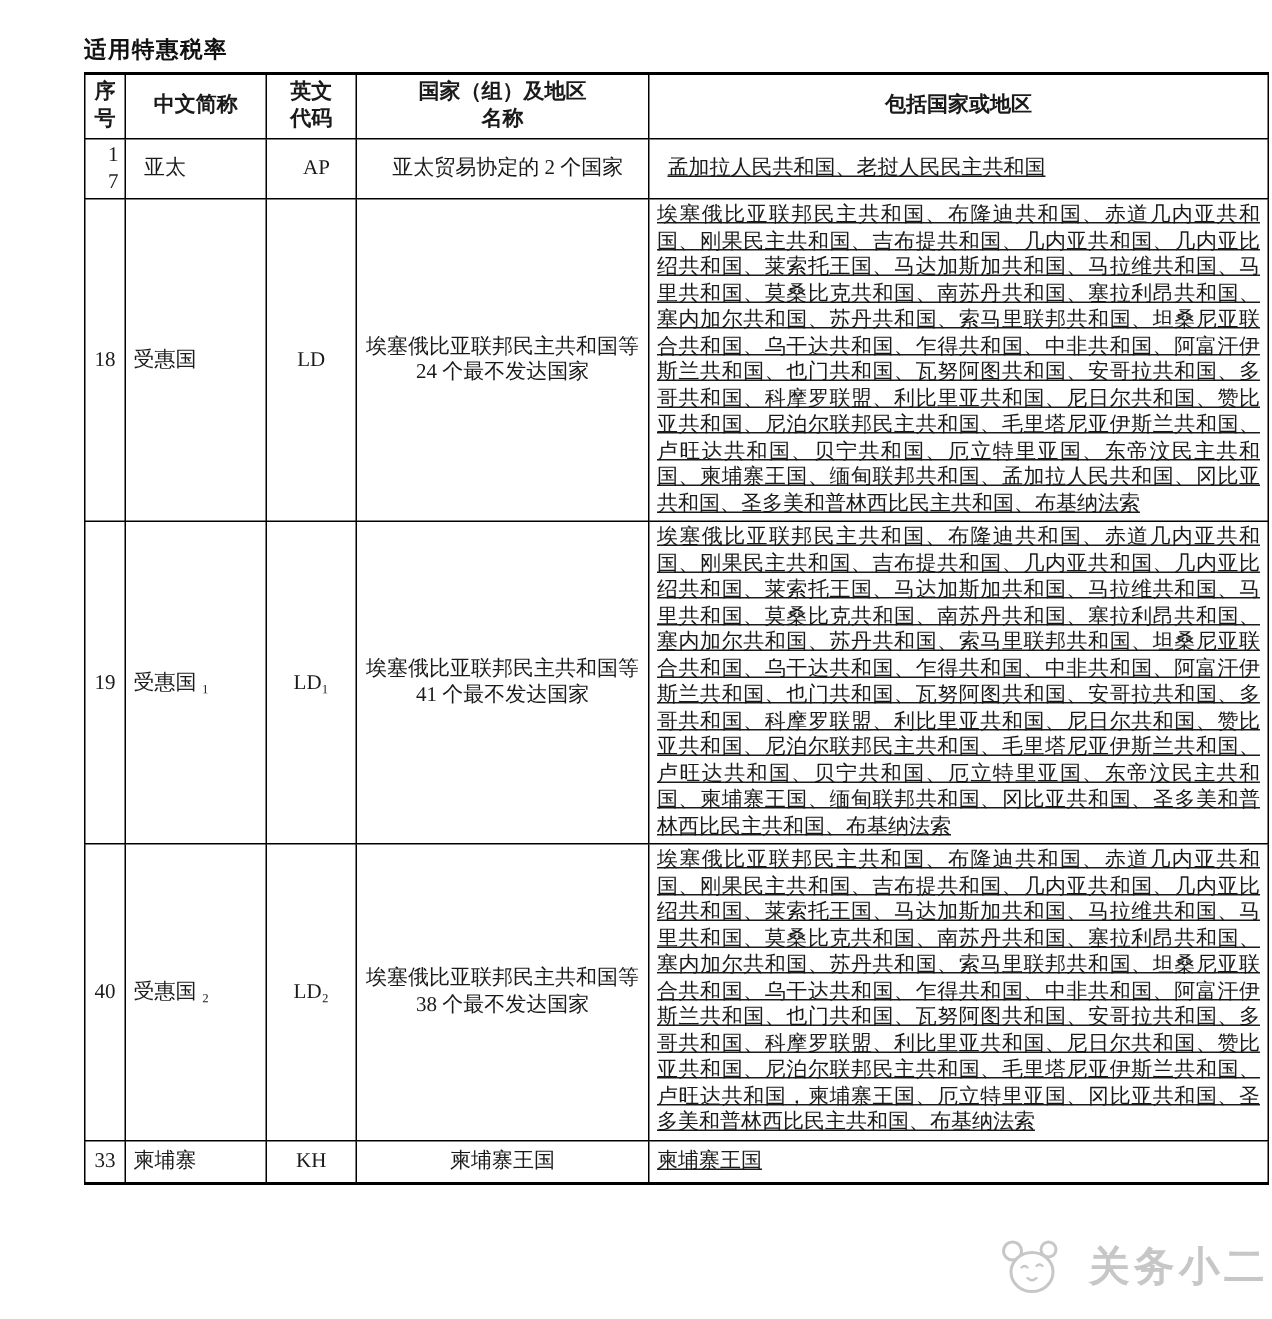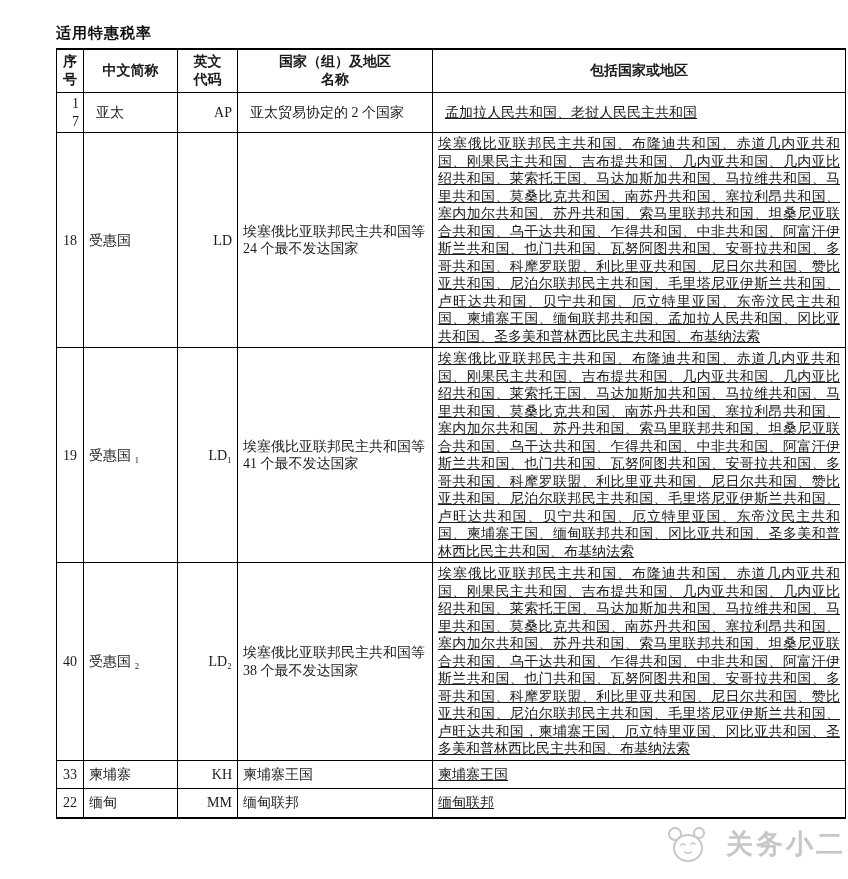--- a/index.html
+++ b/index.html
@@ -46,22 +46,22 @@
     padding: 3px 1px;
     line-height: 1.3;
   }
   col.c1 { width: 27px; }
   col.c2 { width: 94px; }
   col.c3 { width: 60px; }
   col.c4 { width: 195px; }
   col.c5 { width: 413px; }
   td.cell-no   { text-align: center; padding-left: 1px; padding-right: 1px; }
   td.cell-name { text-align: left; }
-  td.cell-code { text-align: right; }
-  td.cell-group { text-align: left; }
+  td.cell-code { text-align: center; }
+  td.cell-group { text-align: center; }
   td.cell-countries { text-align: justify; text-justify: inter-character; text-decoration: underline; }
   
   tbody tr.tall-single td { padding-top: 5px; padding-bottom: 5px; }
   tbody tr.row17 td { padding-top: 2px; padding-bottom: 2px; padding-left: 12px; }
 
   .watermark {
     position: absolute;
     right: 2px;
     top: 824px;
     display: flex;
@@ -140,27 +140,20 @@
     </tr>
 
     <tr class="tall-single">
       <td class="cell-no">33</td>
       <td class="cell-name">柬埔寨</td>
       <td class="cell-code">KH</td>
       <td class="cell-group">柬埔寨王国</td>
       <td class="cell-countries">柬埔寨王国</td>
     </tr>
 
-    <tr class="tall-single">
-      <td class="cell-no">22</td>
-      <td class="cell-name">缅甸</td>
-      <td class="cell-code">MM</td>
-      <td class="cell-group">缅甸联邦</td>
-      <td class="cell-countries">缅甸联邦</td>
-    </tr>
 
   </tbody>
   </table>
 
   <div class="watermark">
     <span>
       <svg width="44" height="40" viewBox="0 0 44 40">
         <g fill="#ffffff" stroke="#c7c7c7" stroke-width="2">
           <circle cx="9" cy="10" r="6"></circle>
           <circle cx="33" cy="9" r="5"></circle>

